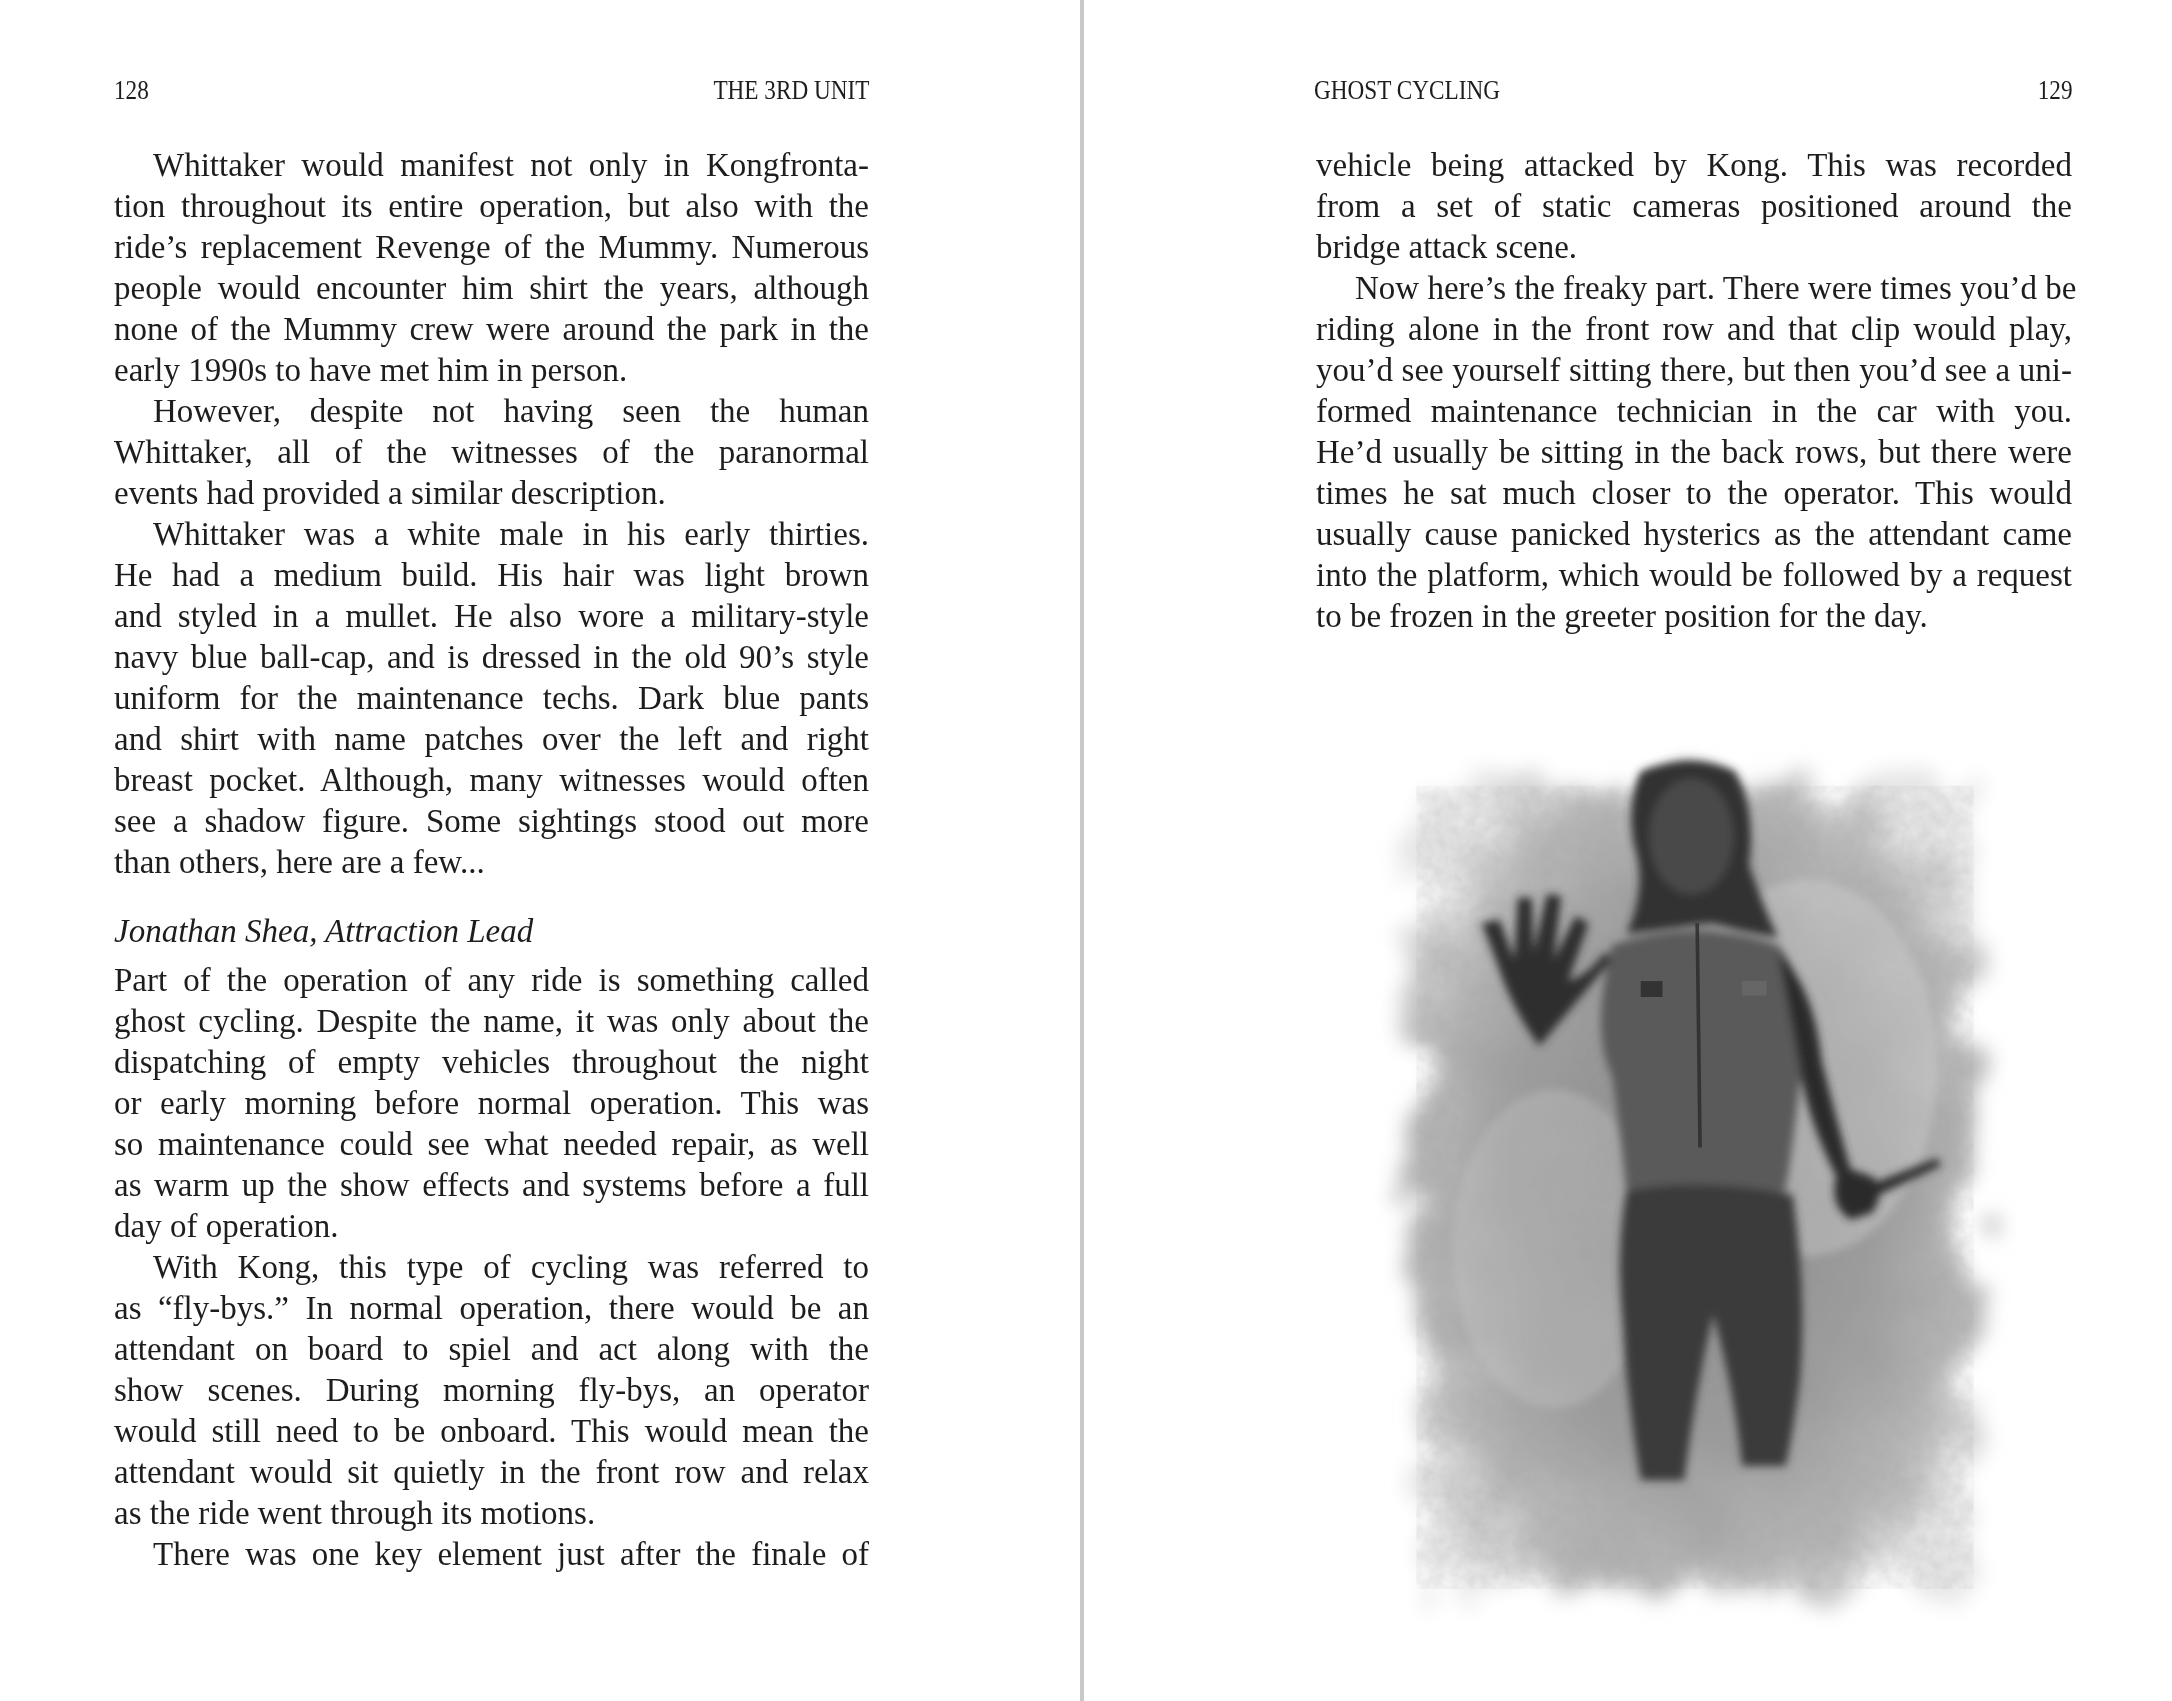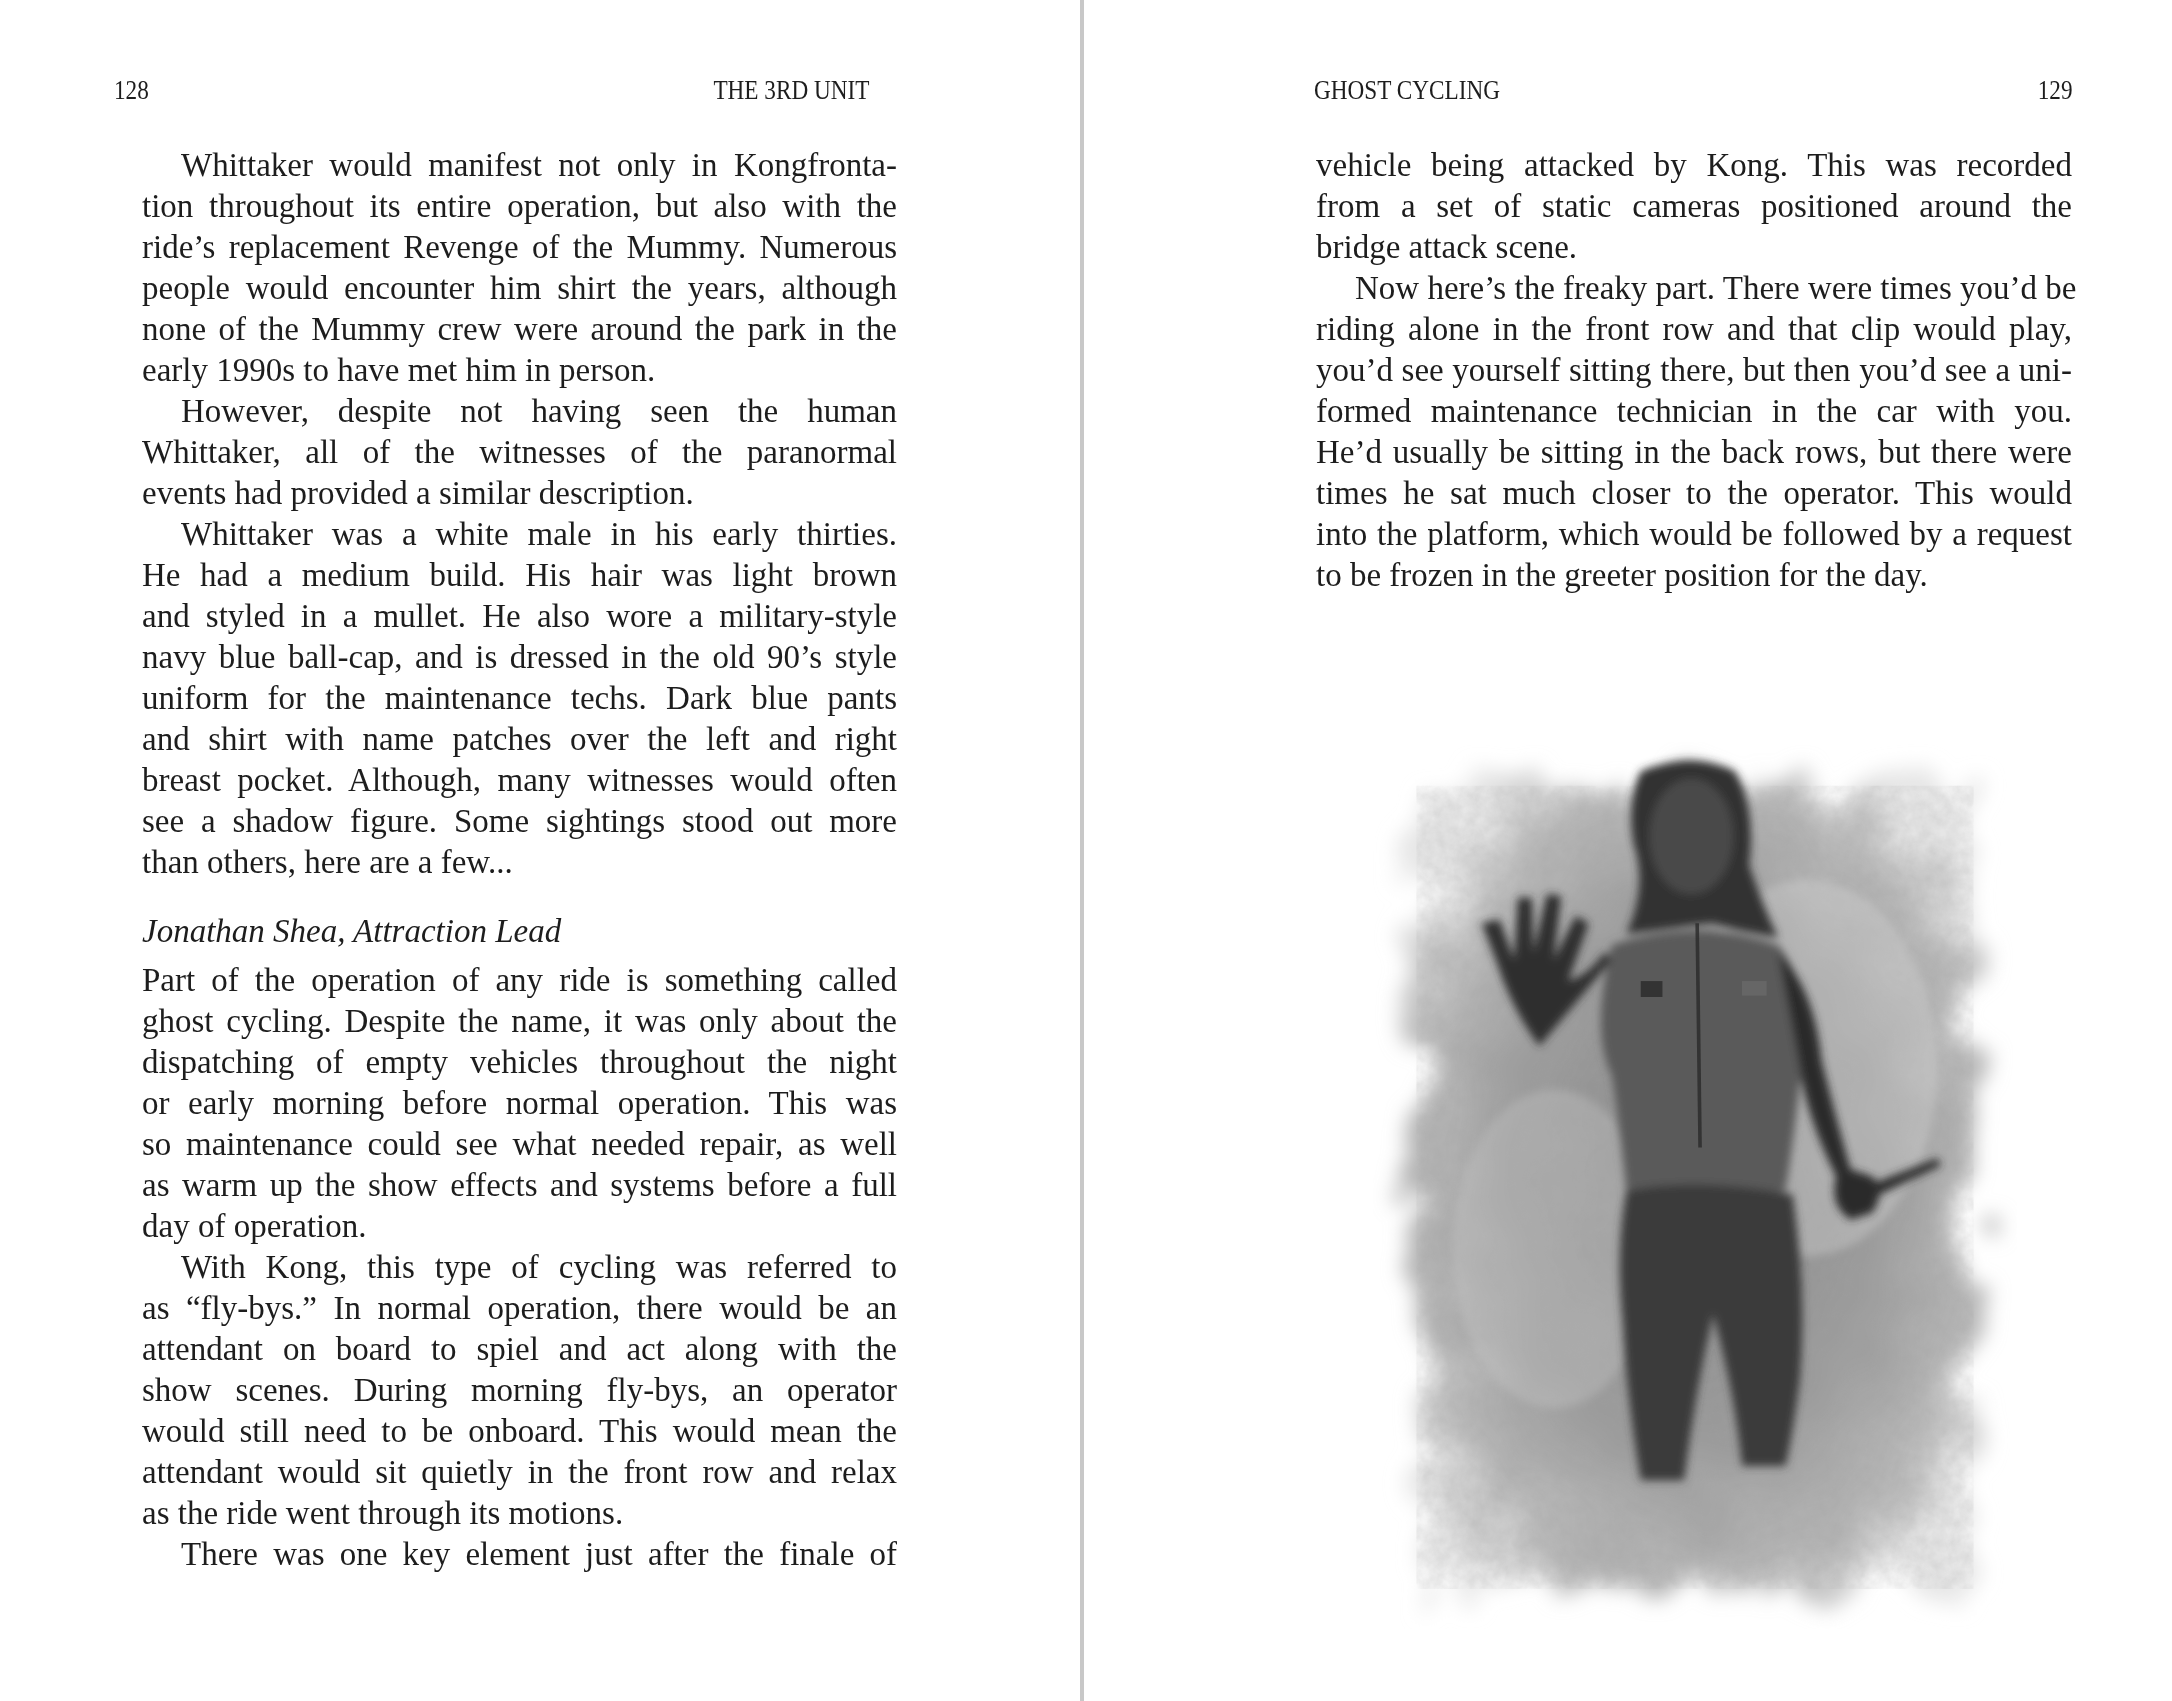--- a/index.html
+++ b/index.html
@@ -18,21 +18,21 @@
   .body .line.ind { padding-left:39px; }
   .illus { position:absolute; left:1373px; top:742px; width:644px; height:887px; }
 </style>
 </head>
 <body>
 
 <div class="page left">
   <div class="running-head" style="left:114px;">128</div>
   <div class="running-head r" style="right:210px;">THE 3RD UNIT</div>
 
-  <div class="body" id="left-body" style="left:114px; top:145px; width:755px;margin-left:28px;">
+  <div class="body" id="left-body" style="left:114px; top:145px; width:755px;">
       <div>
         <span class="line ind">Whittaker would manifest not only in Kongfronta-</span>
         <span class="line">tion throughout its entire operation, but also with the</span>
         <span class="line">ride’s replacement Revenge of the Mummy. Numerous</span>
         <span class="line">people would encounter him shirt the years, although</span>
         <span class="line">none of the Mummy crew were around the park in the</span>
         <span class="line last">early 1990s to have met him in person.</span>
       </div>
       <div>
         <span class="line ind">However, despite not having seen the human</span>
@@ -87,20 +87,21 @@
         <span class="line">from a set of static cameras positioned around the</span>
         <span class="line last">bridge attack scene.</span>
       </div>
       <div>
         <span class="line ind">Now here’s the freaky part. There were times you’d be</span>
         <span class="line">riding alone in the front row and that clip would play,</span>
         <span class="line">you’d see yourself sitting there, but then you’d see a uni-</span>
         <span class="line">formed maintenance technician in the car with you.</span>
         <span class="line">He’d usually be sitting in the back rows, but there were</span>
         <span class="line">times he sat much closer to the operator. This would</span>
+        <span class="line">usually cause panicked hysterics as the attendant came</span>
         <span class="line">into the platform, which would be followed by a request</span>
         <span class="line last">to be frozen in the greeter position for the day.</span>
       </div>
     </div>
 </div>
 
 <div class="illus">
   <svg width="644" height="887" viewBox="0 0 890 1225" xmlns="http://www.w3.org/2000/svg">
     <defs>
       <filter id="fog" x="-10%" y="-10%" width="120%" height="120%">

